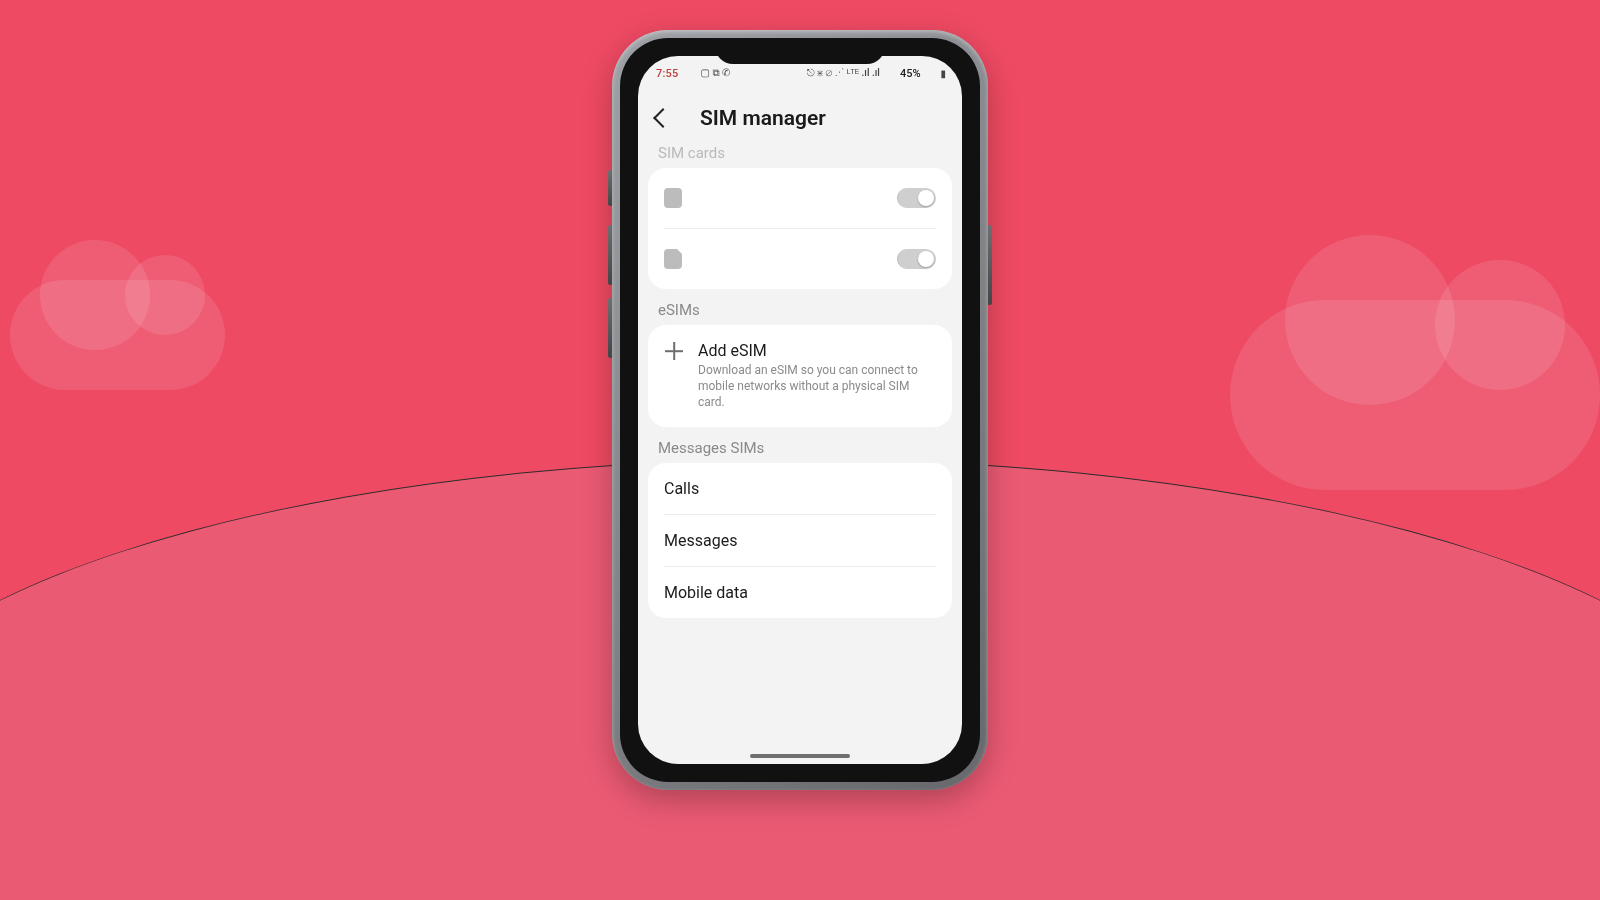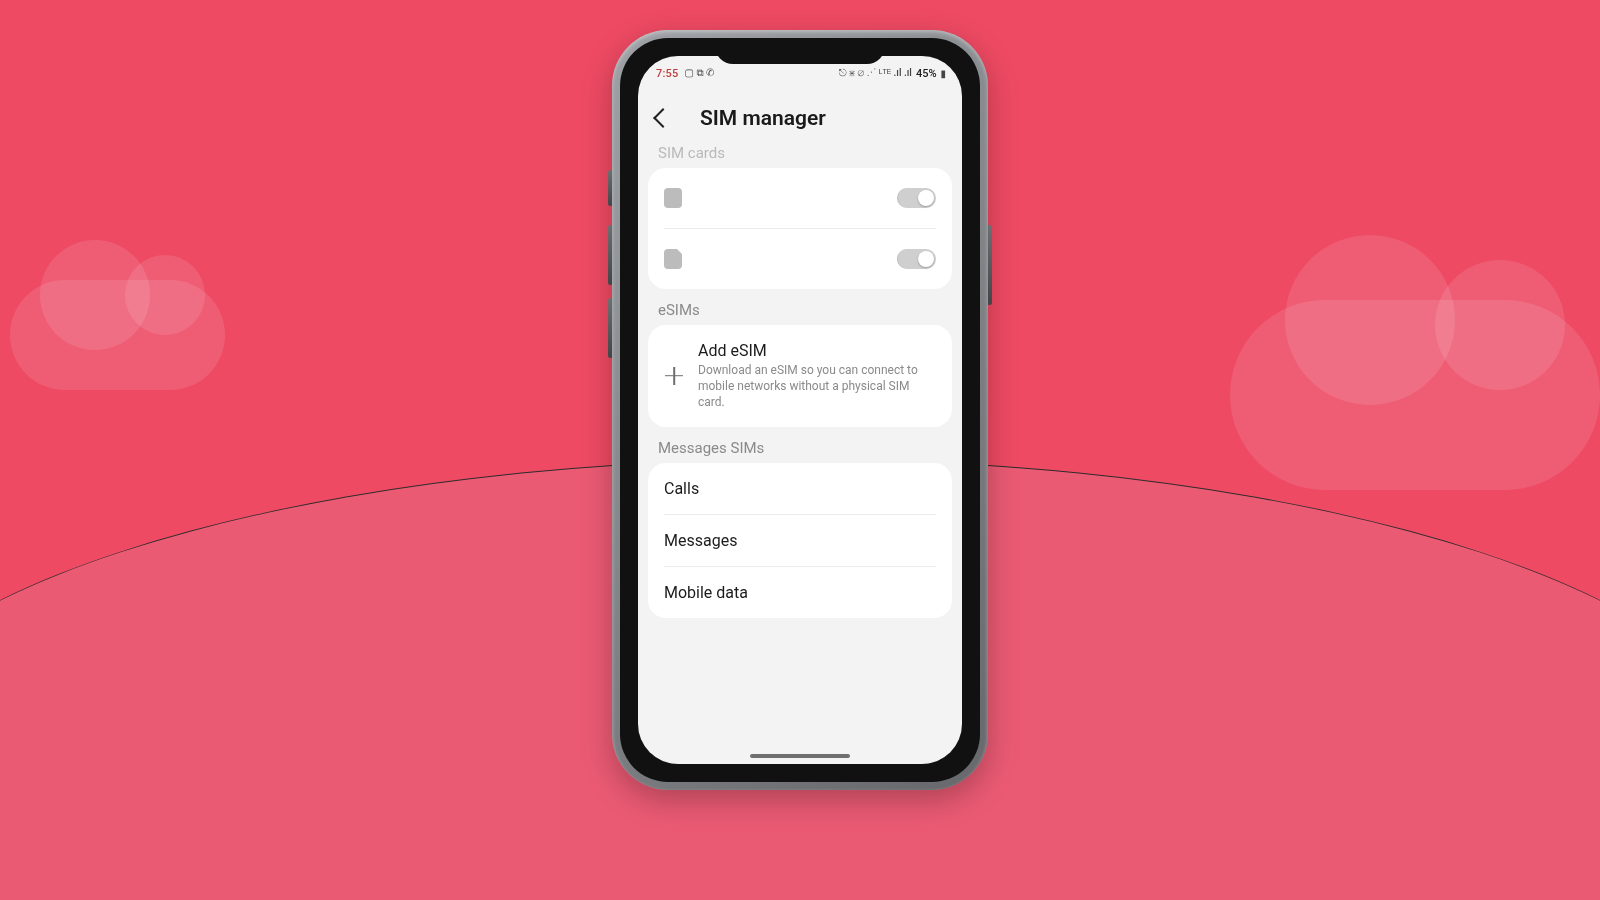--- a/index.html
+++ b/index.html
@@ -105,21 +105,21 @@
   align-items: center;
   height: 26px;
   padding: 4px 16px 0 18px;
   font-size: 11px;
   color: #222;
   font-weight: 500;
 }
 .status-left, .status-right {
   display: flex;
   align-items: center;
-  gap: 4px;
+  gap: 20px;
 }
 .status-left .time { color: #c04040; margin-right: 2px; letter-spacing:0.2px; }
 .status-ico { font-size: 10px; color:#444; }
 
 .app-header {
   display: flex;
   align-items: center;
   gap: 28px;
   padding: 20px 14px 14px 14px;
 }
@@ -144,21 +144,20 @@
 }
 .section-label.faded { opacity: 0.55; }
 .card {
   background: #fff;
   border-radius: 18px;
   margin: 0 10px 12px 10px;
   overflow: hidden;
 }
 .row {
   display: flex;
-  align-items: center;
   padding: 16px 16px;
   gap: 14px;
 }
 .row.tall { padding: 20px 16px; }
 .divider { height:1px; background:#eceaea; margin: 0 16px; }
 .sim-ico {
   width: 18px;
   height: 20px;
   border-radius: 4px;
   background: #bcbcbc;

